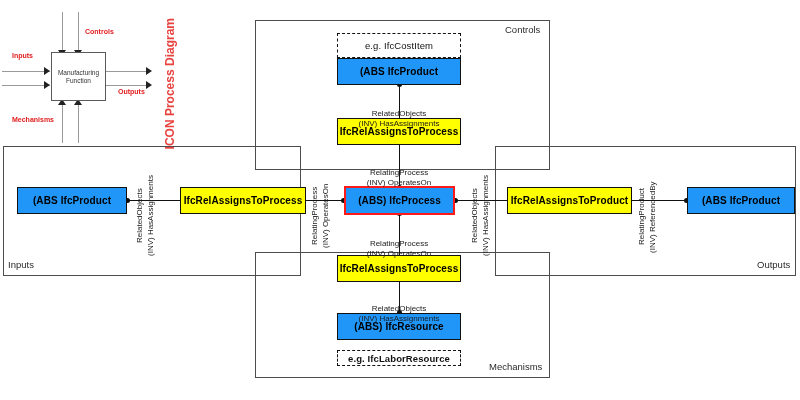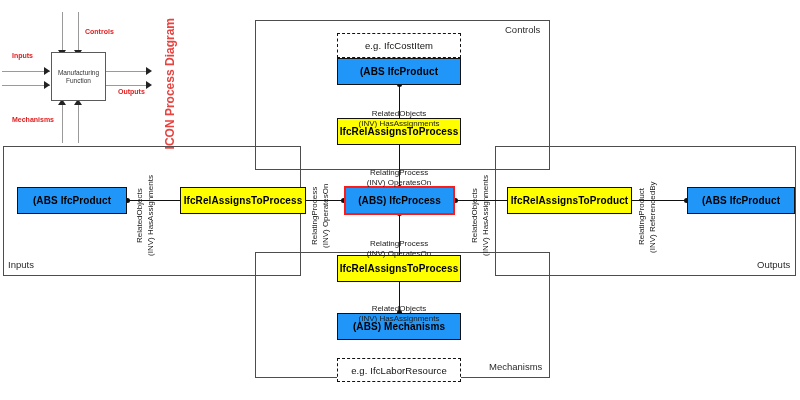--- a/index.html
+++ b/index.html
@@ -133,22 +133,22 @@
 
   <div class="abs box blue" style="left:17px;top:187px;width:110px;height:27px;">(ABS IfcProduct</div>
   <div class="abs box yellow" style="left:180px;top:187px;width:126px;height:27px;">IfcRelAssignsToProcess</div>
 
   <div class="abs box yellow" style="left:507px;top:187px;width:125px;height:27px;">IfcRelAssignsToProduct</div>
 
   <div class="abs box blue-red" style="left:344px;top:186px;width:111px;height:29px;">(ABS) IfcProcess</div>
   <div class="abs box blue" style="left:687px;top:187px;width:108px;height:27px;">(ABS IfcProduct</div>
 
   <div class="abs box yellow" style="left:337px;top:255px;width:124px;height:27px;">IfcRelAssignsToProcess</div>
-  <div class="abs box blue" style="left:337px;top:313px;width:124px;height:27px;">(ABS) Mechanisms</div>
-  <div class="abs box dashed" style="left:337px;top:358px;width:124px;height:24px;">e.g. IfcLaborResource</div>
+  <div class="abs box blue" style="left:337px;top:313px;width:124px;height:27px;">(ABS) IfcResource</div>
+  <div class="abs box dashed" style="left:337px;top:350px;width:124px;height:16px;font-weight:bold;">e.g. IfcLaborResource</div>
 
   <div class="elabel" style="left:340px;top:93px;width:118px;">RelatedObjects</div>
   <div class="elabel" style="left:340px;top:103px;width:118px;">(INV) HasAssignments</div>
 
   <div class="elabel" style="left:340px;top:152px;width:118px;">RelatingProcess</div>
   <div class="elabel" style="left:340px;top:162px;width:118px;">(INV) OperatesOn</div>
 
   <div class="elabel" style="left:340px;top:223px;width:118px;">RelatingProcess</div>
   <div class="elabel" style="left:340px;top:233px;width:118px;">(INV) OperatesOn</div>
 

